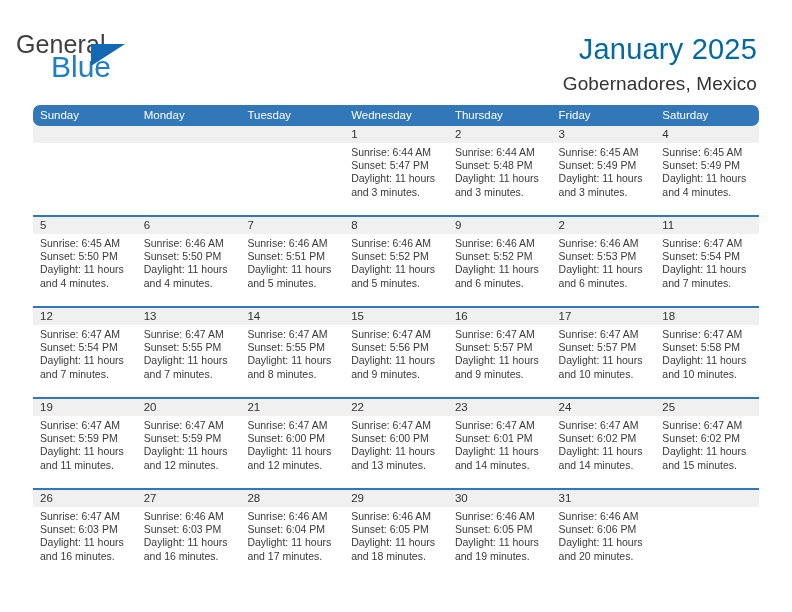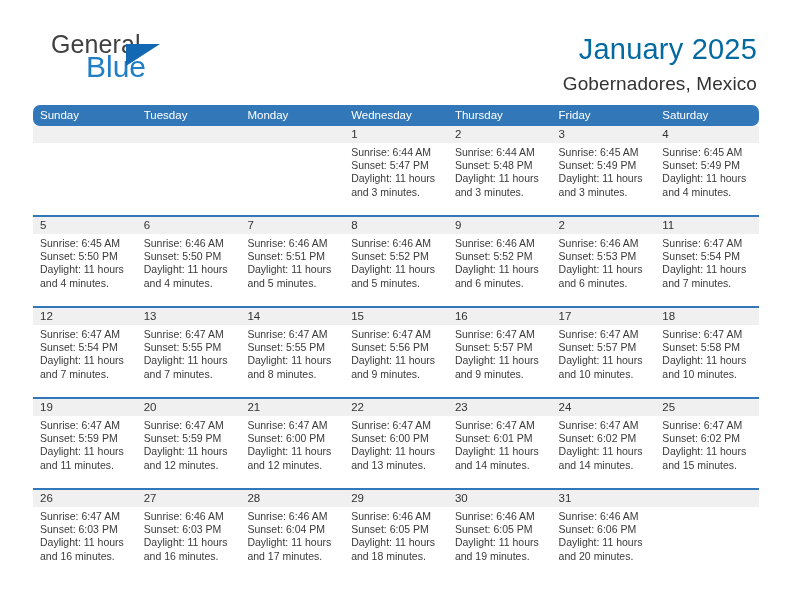--- a/index.html
+++ b/index.html
@@ -19,21 +19,21 @@
     width: 792px;
     height: 612px;
     box-sizing: border-box;
   }
 
   
   .header {
     display: flex;
     align-items: flex-start;
     justify-content: space-between;
-    padding: 32px 35px 0 51px;
+    padding: 32px 35px 0 16px;
     box-sizing: border-box;
     height: 105px;
   }
   .brand {
     position: relative;
     width: 130px;
     height: 56px;
     line-height: 1;
   }
   .brand-general {
@@ -150,22 +150,22 @@
     </div>
     <div class="title-wrap">
       <h1 class="cal-title">January 2025</h1>
       <p class="cal-subtitle">Gobernadores, Mexico</p>
     </div>
   </div>
 
   <div class="calendar">
     <div class="dow-row">
       <div class="dow">Sunday</div>
+      <div class="dow">Monday</div>
       <div class="dow">Tuesday</div>
-      <div class="dow">Monday</div>
       <div class="dow">Wednesday</div>
       <div class="dow">Thursday</div>
       <div class="dow">Friday</div>
       <div class="dow">Saturday</div>
     </div>
     <div id="weeks-container">
         <div class="week">
           <div class="cell empty">
             <div class="daynum-band"></div>
           </div>

